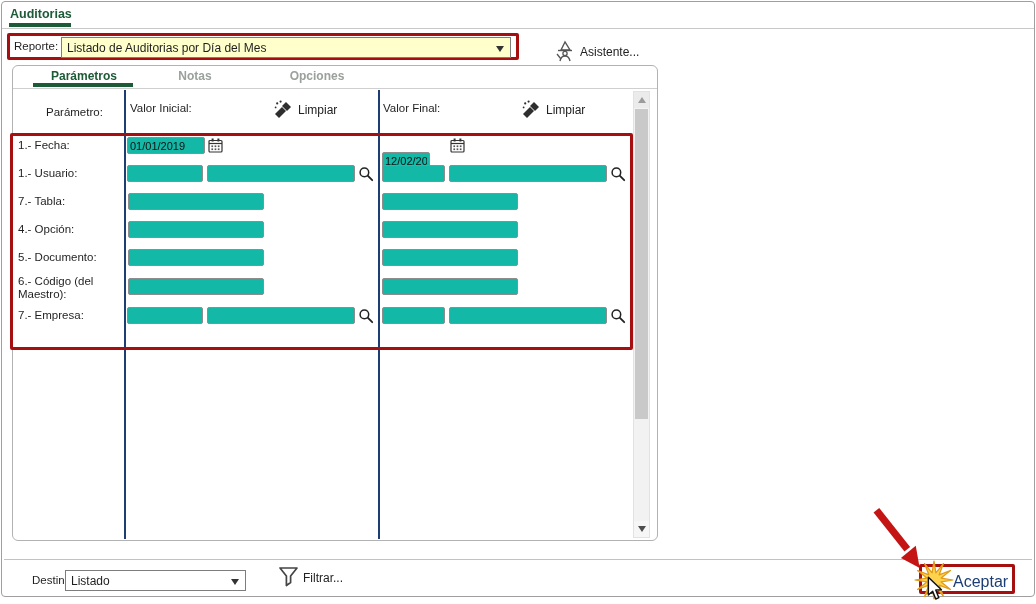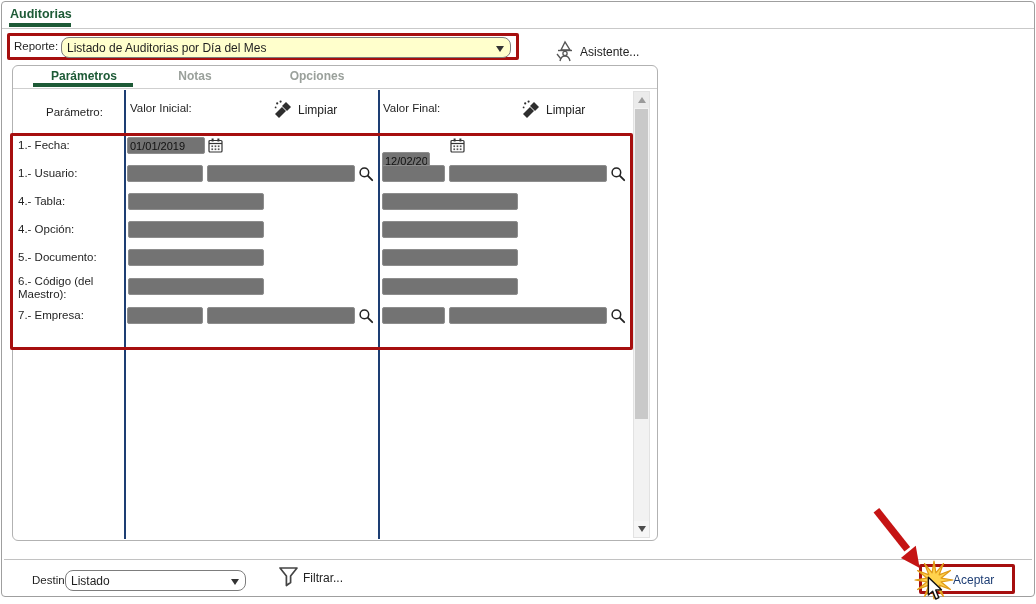--- a/index.html
+++ b/index.html
@@ -4,41 +4,41 @@
 <style>
   html,body{margin:0;padding:0;background:#fff;}
   body{width:1036px;height:604px;position:relative;font-family:"Liberation Sans","DejaVu Sans",sans-serif;overflow:hidden;}
   .abs{position:absolute;}
   .window{position:absolute;left:1px;top:1px;width:1032px;height:594px;border:1px solid #9f9f9f;border-radius:4px;background:#fff;}
   .lbl{position:absolute;font-size:11.5px;color:#1f1f1f;white-space:nowrap;}
   .module-tab{position:absolute;left:8px;top:5px;font-size:12.5px;font-weight:bold;color:#1d5a36;cursor:pointer;}
   .module-underline{position:absolute;left:7px;top:21px;width:62px;height:4px;background:#1d5a36;}
   .top-rule{position:absolute;left:0;top:26px;width:100%;height:1px;background:#c9c9c9;}
   .red-frame{position:absolute;border:3px solid #a60f0f;border-radius:2px;pointer-events:none;}
-  .select{position:absolute;box-sizing:border-box;border:1px solid #7d7d7d;border-radius:8px;background:#fff;font-size:12px;color:#1f1f1f;cursor:pointer;}
+  .select{position:absolute;box-sizing:border-box;border:1px solid #7d7d7d;border-radius:0;background:#fff;font-size:12px;color:#1f1f1f;cursor:pointer;}
   .select .sel-text{position:absolute;left:5px;top:0;line-height:19px;white-space:nowrap;}
   .caret-down{position:absolute;right:6px;top:7px;width:0;height:0;border-left:4px solid transparent;border-right:4px solid transparent;border-top:6px solid #333;}
   .panel{position:absolute;left:10px;top:63px;width:646px;height:476px;box-sizing:border-box;border:1px solid #b2b2b2;border-radius:6px;background:#fff;}
   .tabstrip{position:absolute;left:11px;top:63px;width:644px;height:23px;border-bottom:1px solid #cfcfcf;}
   .ptab{position:absolute;top:67px;text-align:center;font-size:12px;font-weight:bold;cursor:pointer;}
   .ptab.active{color:#1d5a36;}
   .ptab.inactive{color:#9aa09b;}
   .active-bar{position:absolute;left:31px;top:81px;width:100px;height:4px;background:#1d5a36;}
   .vline{position:absolute;top:88px;height:449px;width:2px;background:#1d3e73;}
-  .inp{position:absolute;box-sizing:border-box;height:17px;border:1px solid #8d8d8d;border-radius:2px;background:#737373;font-family:"Liberation Sans","DejaVu Sans",sans-serif;font-size:11px;color:#111;padding:0 2px;}
+  .inp{position:absolute;box-sizing:border-box;height:17px;border:1px solid #8d8d8d;border-radius:2px;background:#14b8a6;font-family:"Liberation Sans","DejaVu Sans",sans-serif;font-size:11px;color:#111;padding:0 2px;}
   .clear-btn{position:absolute;display:flex;align-items:center;gap:5px;font-size:12px;color:#222;cursor:pointer;}
   .scrollbar{position:absolute;left:631px;top:89px;width:17px;height:447px;background:#f2f2f2;border:1px solid #e2e2e2;box-sizing:border-box;}
   .sb-up{position:absolute;left:0;top:0;width:100%;height:16px;background:#ebebeb;cursor:pointer;}
   .sb-up:after{content:"";position:absolute;left:4px;top:5px;border-left:4px solid transparent;border-right:4px solid transparent;border-bottom:6px solid #9b9b9b;}
   .sb-thumb{position:absolute;left:1px;top:17px;width:13px;height:310px;background:#c9c9c9;cursor:grab;}
   .sb-down{position:absolute;left:0;bottom:0;width:100%;height:16px;background:#f6f6f6;cursor:pointer;}
   .sb-down:after{content:"";position:absolute;left:4px;top:5px;border-left:4px solid transparent;border-right:4px solid transparent;border-top:6px solid #4d4d4d;}
   .footer-rule{position:absolute;left:2px;top:557px;width:calc(100% - 4px);height:1px;background:#c2c2c2;}
   .toolbtn{position:absolute;display:flex;align-items:center;gap:4px;font-size:12px;color:#222;cursor:pointer;}
-  .accept-label{position:absolute;left:951px;top:571px;font-size:12px;color:#1d3d74;cursor:pointer;text-align:center;}
+  .accept-label{position:absolute;left:951px;top:571px;font-size:16px;color:#1d3d74;cursor:pointer;text-align:center;}
   svg{display:block;}
 </style>
 </head>
 <body>
 
 <div class="window">
 
   <div class="module-tab">
     <span>Auditorias</span>
   </div>
@@ -139,21 +139,21 @@
     <circle cx="6.4" cy="6.4" r="4.3" fill="none" stroke="#222" stroke-width="1.5"></circle>
     <line x1="9.7" y1="9.7" x2="14.2" y2="14.2" stroke="#222" stroke-width="1.8" stroke-linecap="round"></line>
   </svg>
   <input class="inp" style="left: 380px; top: 163px; width: 63px;">
   <input class="inp" style="left: 447px; top: 163px; width: 158px;">
   <svg class="abs" style="left:608px;top:164px;" width="16" height="16" viewBox="0 0 16 16">
     <circle cx="6.4" cy="6.4" r="4.3" fill="none" stroke="#222" stroke-width="1.5"></circle>
     <line x1="9.7" y1="9.7" x2="14.2" y2="14.2" stroke="#222" stroke-width="1.8" stroke-linecap="round"></line>
   </svg>
 
-  <span class="lbl" style="left:16px;top:193px;">4.- Tabla:</span>
+  <span class="lbl" style="left:16px;top:193px;">7.- Tabla:</span>
   <input class="inp" style="left: 126px; top: 191px; width: 136px;">
   <input class="inp" style="left: 380px; top: 191px; width: 136px;">
 
   <span class="lbl" style="left:16px;top:221px;">4.- Opción:</span>
   <input class="inp" style="left: 126px; top: 219px; width: 136px;">
   <input class="inp" style="left: 380px; top: 219px; width: 136px;">
 
   <span class="lbl" style="left:16px;top:249px;">5.- Documento:</span>
   <input class="inp" style="left: 126px; top: 247px; width: 136px;">
   <input class="inp" style="left: 380px; top: 247px; width: 136px;">

